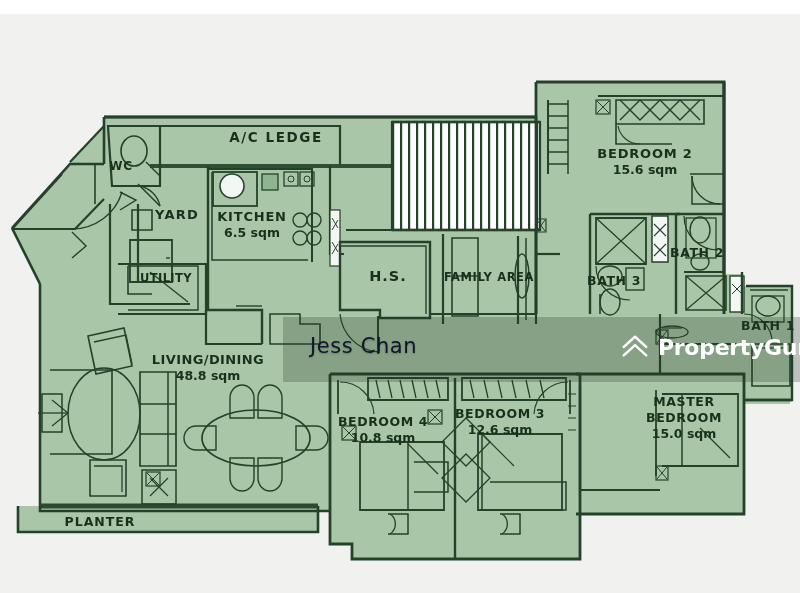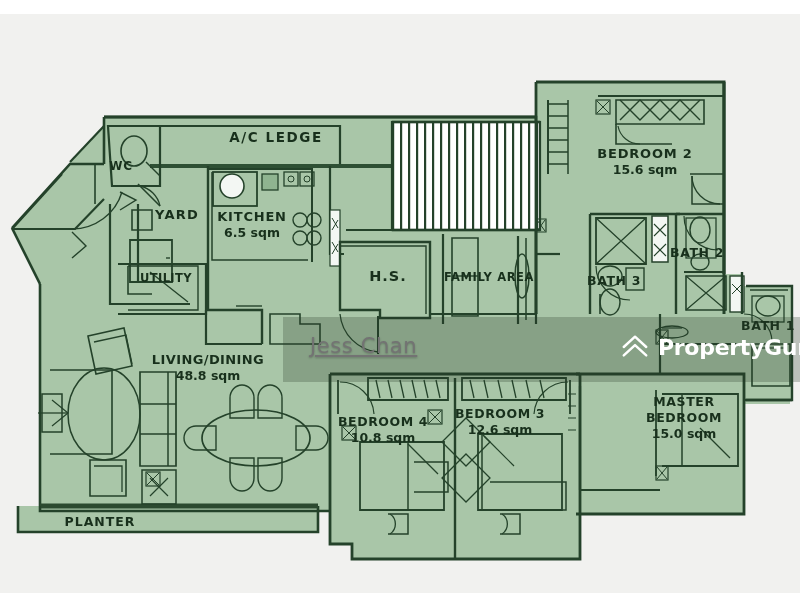--- a/index.html
+++ b/index.html
@@ -7,24 +7,23 @@
   body{font-family:"Liberation Sans",sans-serif;}
   #app{position:relative;width:800px;height:593px;overflow:hidden;background:#f1f1ef;margin-top:14px;}
   #plan-svg{position:absolute;left:0;top:0;width:800px;height:593px;}
   .wm-band{
     position:absolute;left:283px;top:303px;width:517px;height:65px;
     background:rgba(40,58,40,0.26);
     pointer-events:none;
   }
   .wm-user{
     position:absolute;left:310px;top:320px;
-    color:#737373;font-size:21px;letter-spacing:0.6px;
+    color:#0f172a;font-size:21px;letter-spacing:0.6px;
     font-family:"DejaVu Sans",sans-serif;font-weight:400;
     text-shadow:0 1px 2px rgba(0,0,0,.25);
-    text-decoration:underline;
   }
   .wm-brand{
     position:absolute;left:620px;top:318px;
     display:flex;align-items:center;gap:8px;
   }
   .wm-brand .pg-mark{width:30px;height:30px;flex:0 0 30px;}
   .wm-brand .pg-text{
     color:#ffffff;font-size:22px;font-weight:700;letter-spacing:-0.3px;
     font-family:"DejaVu Sans",sans-serif;white-space:nowrap;
   }

